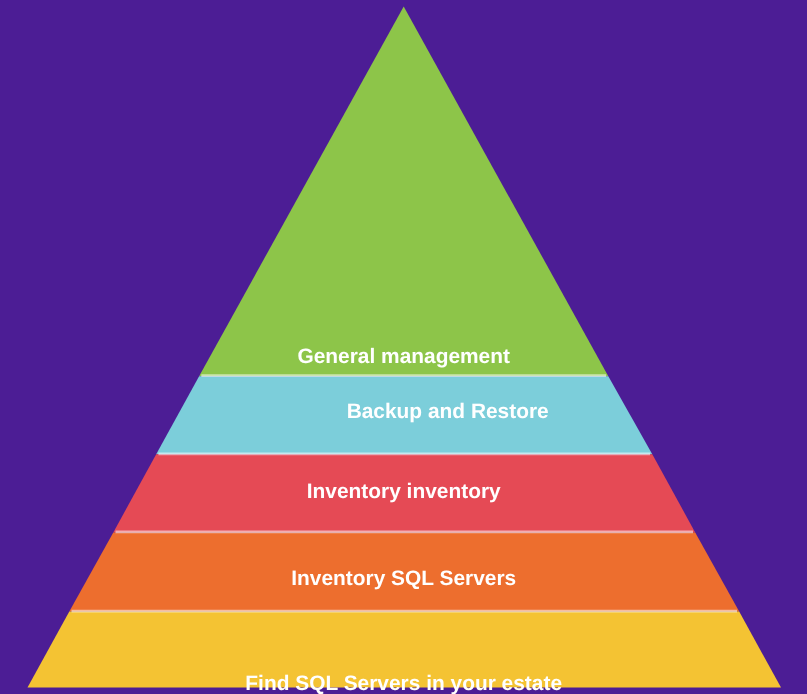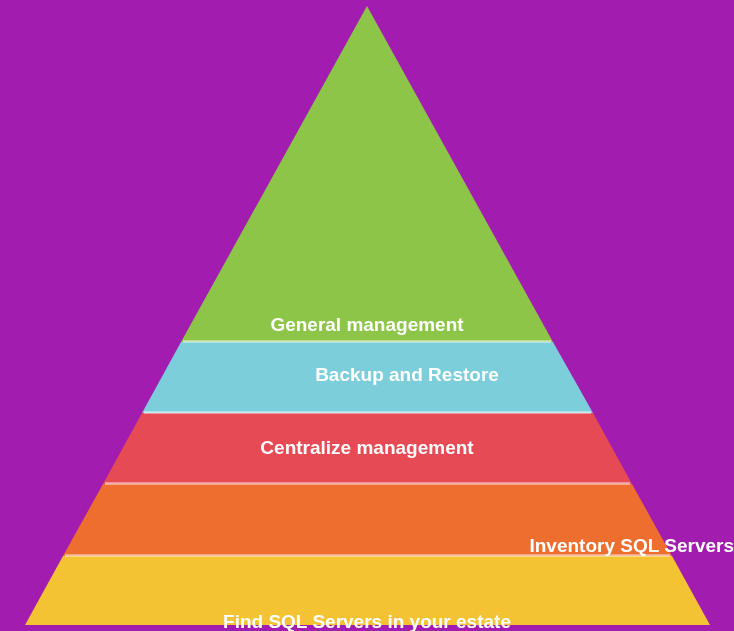--- a/index.html
+++ b/index.html
@@ -7,21 +7,21 @@
     padding: 0;
   }
   body {
     font-family: "Liberation Sans", sans-serif;
     background: #ffffff;
   }
   .canvas {
     position: relative;
     width: 734px;
     height: 631px;
-    background: #a21caf;
+    background: #4c1d95;
     overflow: hidden;
   }
   .pyramid-svg {
     position: absolute;
     top: 0;
     left: 0;
     display: block;
   }
   .level-label {
     position: absolute;
@@ -31,21 +31,21 @@
     color: #ffffff;
     font-size: 19px;
     font-weight: bold;
     line-height: 22px;
     white-space: nowrap;
     pointer-events: none;
   }
   .label-1 { top: 314px; }
   .label-2 { top: 364px; margin-left: 40px; }
   .label-3 { top: 437px; }
-  .label-4 { top: 535px; text-align: right; }
+  .label-4 { top: 516px; }
   .label-5 { top: 611px; }
 </style>
 </head>
 <body>
 
 <div class="canvas">
 
   <svg class="pyramid-svg" width="734" height="631" viewBox="0 0 734 631">
 
     <polygon points="367,6 553,342 181,342" fill="#8DC549"></polygon>
@@ -61,19 +61,19 @@
     <line x1="183" y1="341.5" x2="551" y2="341.5" stroke="rgba(255,255,255,0.55)" stroke-width="2.5"></line>
     <line x1="144" y1="412.5" x2="591" y2="412.5" stroke="rgba(255,255,255,0.55)" stroke-width="2.5"></line>
     <line x1="105" y1="483.5" x2="630" y2="483.5" stroke="rgba(255,255,255,0.55)" stroke-width="2.5"></line>
     <line x1="65" y1="555.5" x2="670" y2="555.5" stroke="rgba(255,255,255,0.55)" stroke-width="2.5"></line>
   </svg>
 
   <div class="level-label label-1">General management</div>
 
   <div class="level-label label-2">Backup and Restore</div>
 
-  <div class="level-label label-3">Centralize management</div>
+  <div class="level-label label-3">Inventory inventory</div>
 
   <div class="level-label label-4">Inventory SQL Servers</div>
 
   <div class="level-label label-5">Find SQL Servers in your estate</div>
 
 </div>
 
 </body></html>

